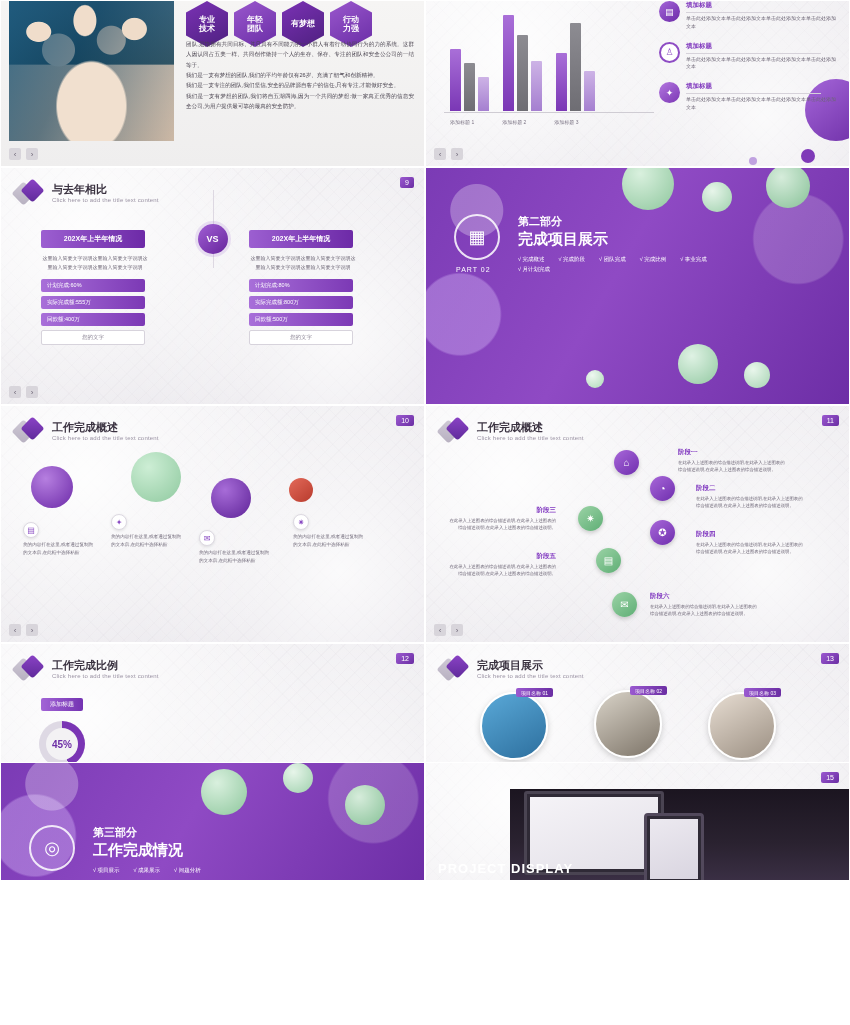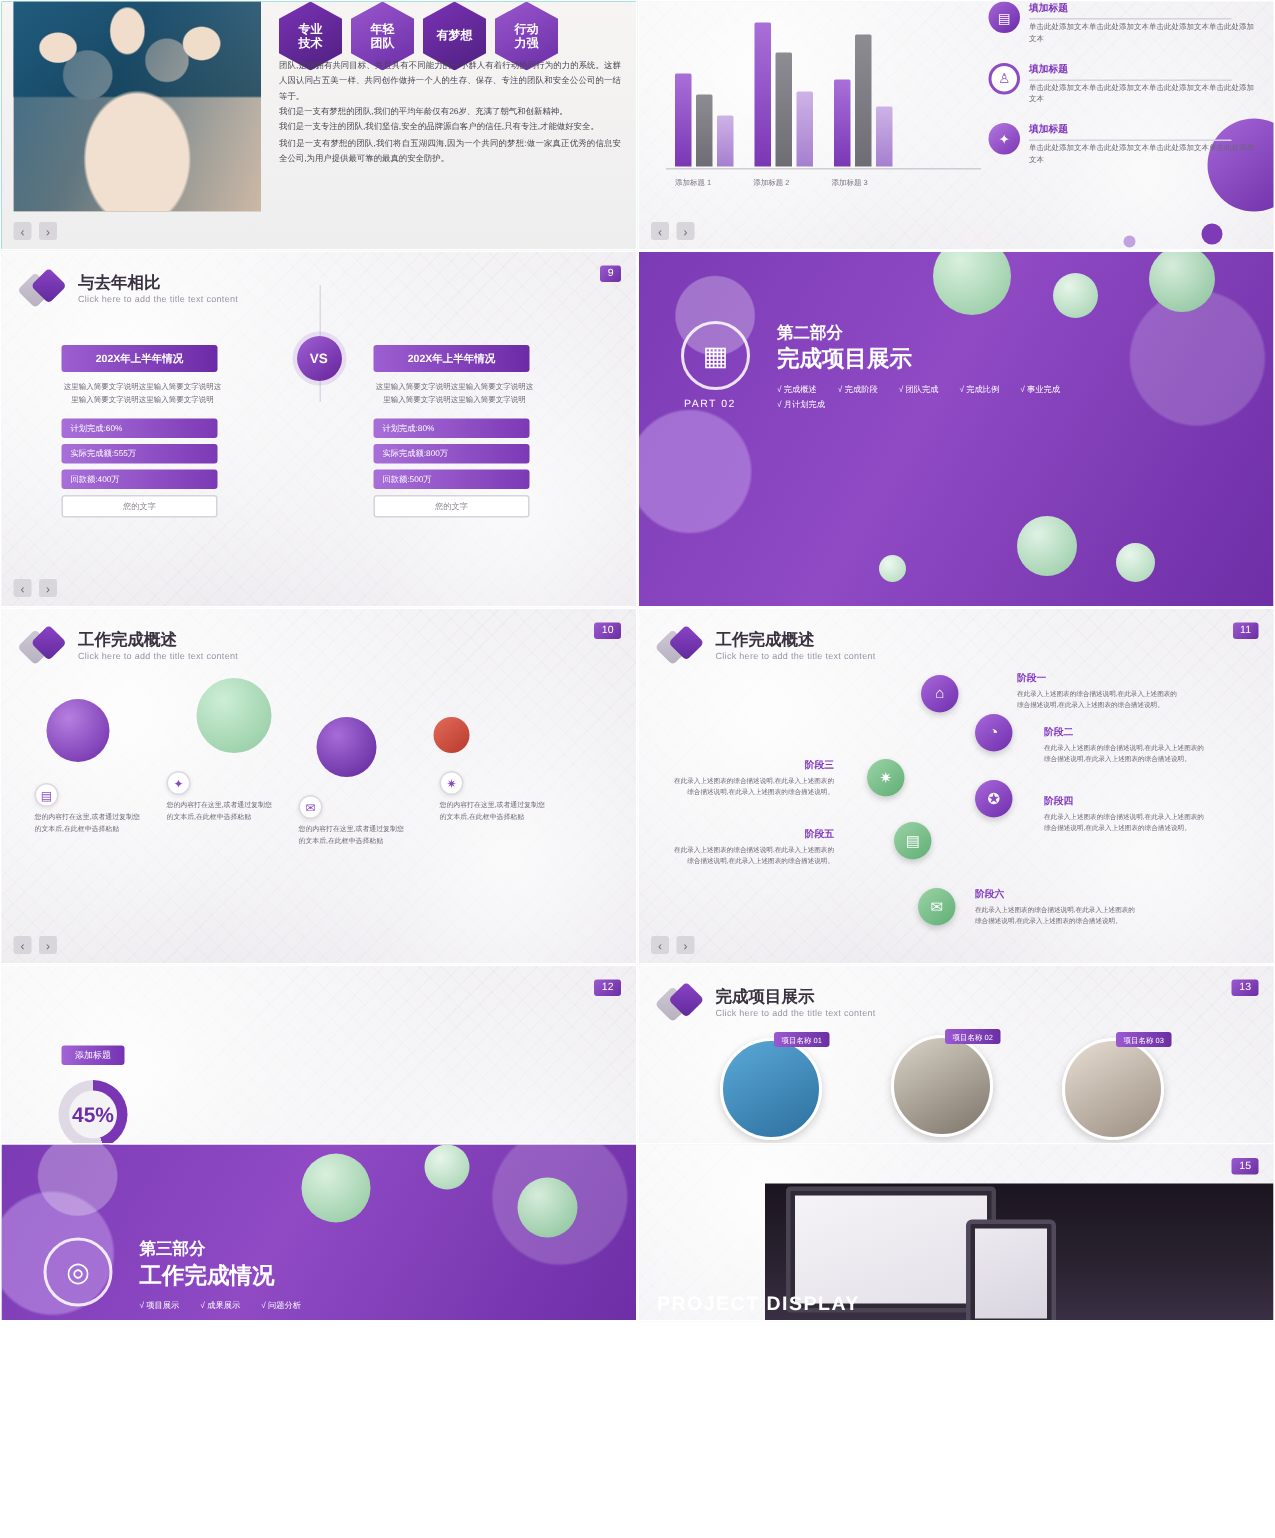--- a/index.html
+++ b/index.html
@@ -180,21 +180,21 @@
   .ph-tx h6 { font-size: 6.5px; color: #8038c0; margin-bottom: 2px; }
   .ph-tx p { font-size: 4.4px; color: #6d6676; line-height: 1.6; }
   
   .dn-wrap { position: absolute; width: 78px; text-align: center; }
   .dn-cap {
     display: inline-block; color: #fff; font-size: 6px; padding: 2px 9px; border-radius: 2px;
     background: linear-gradient(90deg,#a264d6,#7433b2);
   }
   .dn { width: 46px; height: 46px; border-radius: 50%; margin: 10px auto 0; display: flex; align-items: center; justify-content: center; position: relative; }
   .dn::after { content: ""; position: absolute; inset: 7px; background: #f3f2f4; border-radius: 50%; }
-  .dn span { position: relative; z-index: 1; font-size: 14px; font-weight: bold; color: #6d2ea6; }
+  .dn span { position: relative; z-index: 1; font-size: 10px; font-weight: bold; color: #6d2ea6; }
   .dn-tx { font-size: 4.6px; color: #6d6676; line-height: 1.65; margin-top: 7px; }
   
   .pj { position: absolute; width: 68px; height: 68px; border-radius: 50%; border: 2px solid #fff; box-shadow: 0 2px 6px rgba(0,0,0,.18); overflow: hidden; }
   .pj-lbl {
     position: absolute; color: #fff; font-size: 5px; padding: 1.5px 5px; border-radius: 2px;
     background: linear-gradient(90deg,#9a59d0,#6b2ea3); white-space: nowrap;
   }
   
   .dev-bg { position: absolute; inset: 0; background: linear-gradient(180deg,#1b1520,#2a2230 60%,#3a2f44); }
   .laptop { position: absolute; left: 98px; top: 28px; width: 140px; height: 84px; background: #2f2a36; border: 3px solid #4a4452; border-radius: 3px; }
@@ -463,20 +463,30 @@
     </div>
 
     <div class="navs">
       <div class="nav">‹</div>
       <div class="nav">›</div>
     </div>
   </div>
 
   <div class="slide" style="grid-column:1;grid-row:6 / span 2;">
     <div class="paper"></div>
+    <div class="hdr">
+      <div class="diamond-wrap">
+          <div class="dm a"></div>
+          <div class="dm b"></div>
+        </div>
+      <div>
+        <div class="h-title">工作完成比例</div>
+        <div class="h-sub">Click here to add the title text content</div>
+      </div>
+    </div>
     <div class="pagebadge">12</div>
 
     <div class="dn-wrap" style="left:22px;top:48px;">
       <div class="dn-cap">添加标题</div>
       <div class="dn" style="background:conic-gradient(#7a35b4 0 45%, #ded9e4 45% 100%)">
         <span>45%</span>
       </div>
       <div class="dn-tx">您的内容打在这里,或者通过复制您的文本后,在此框中选择粘贴</div>
     </div>
 

